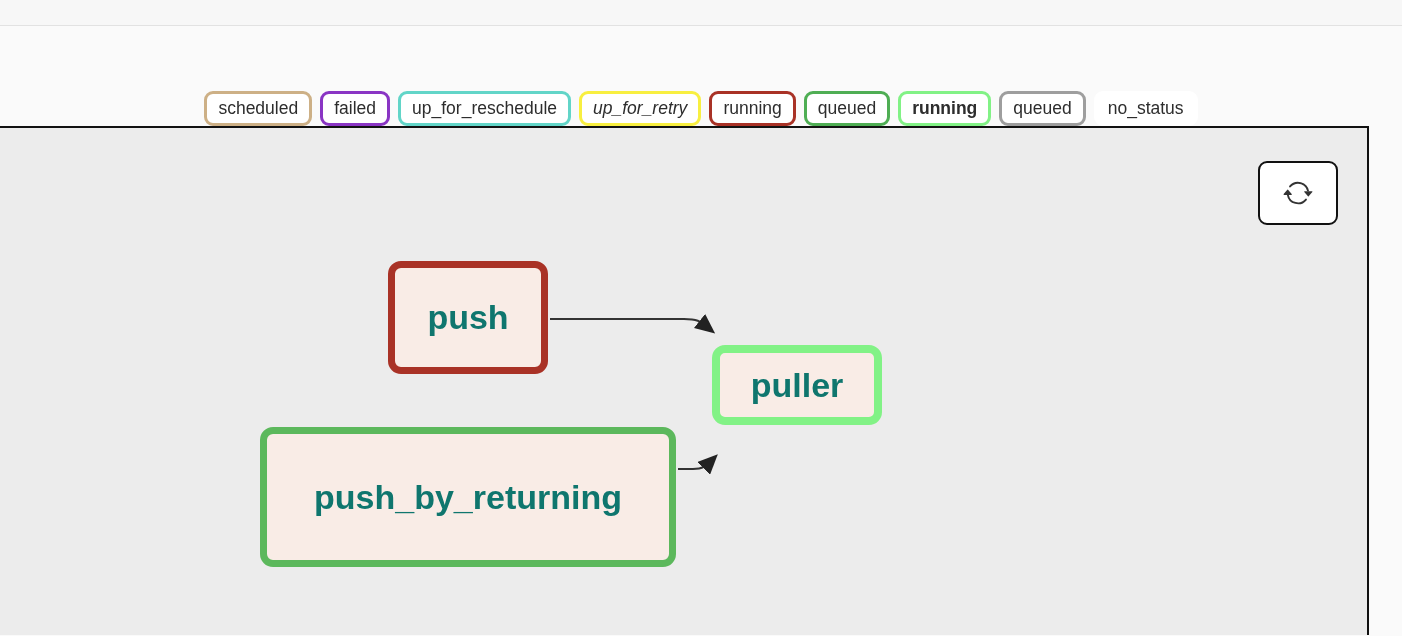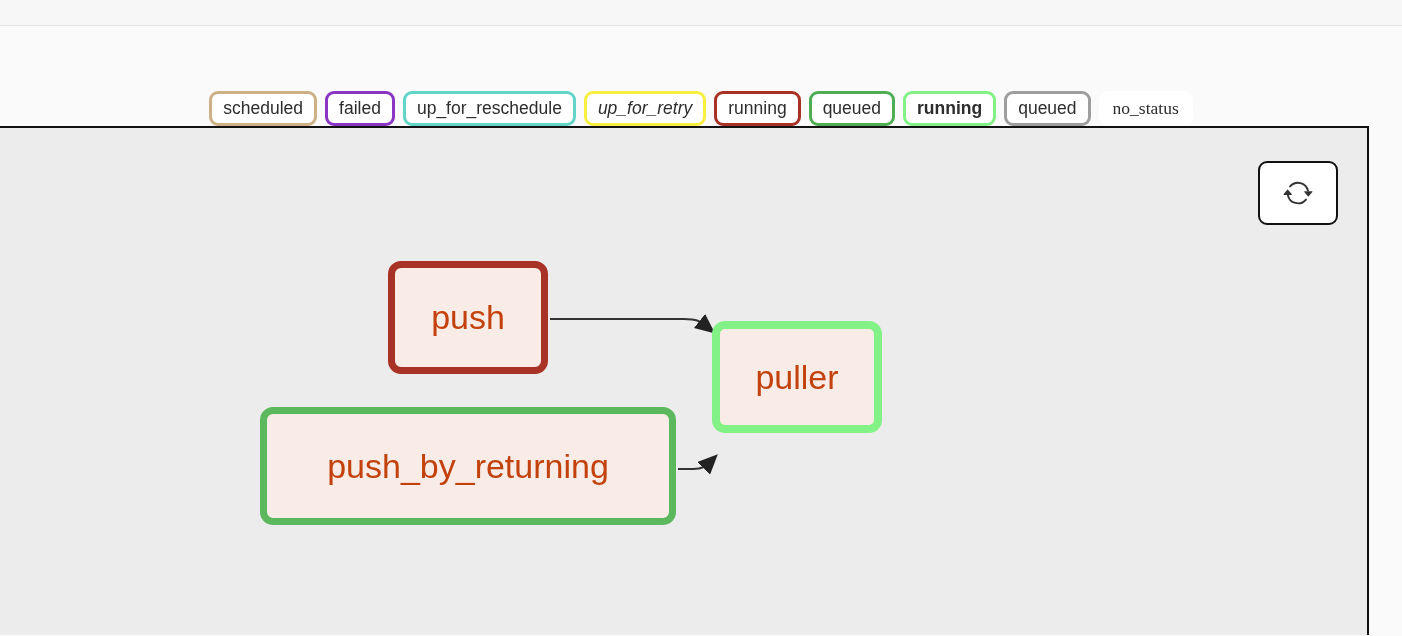--- a/index.html
+++ b/index.html
@@ -47,22 +47,23 @@
     left: 0; top: 0;
     pointer-events: none;
   }
   .task-node {
     position: absolute;
     border-radius: 13px;
     display: flex;
     align-items: center;
     justify-content: center;
     font-size: 34px;
-    color: #c2410c;
+    color: #0f766e;
     cursor: pointer;
+    font-weight: bold;
   }
   .refresh-button {
     position: absolute;
     top: 33px;
     right: 29px;
     width: 80px;
     height: 64px;
     background: #ffffff;
     border: 2px solid #111;
     border-radius: 9px;
@@ -80,44 +81,44 @@
 
 <div class="legend-bar">
   <span class="legend-badge" style="border-color: rgb(205, 176, 134);">scheduled</span>
   <span class="legend-badge" style="border-color: rgb(138, 53, 196);">failed</span>
   <span class="legend-badge" style="border-color: rgb(98, 213, 200);">up_for_reschedule</span>
   <span class="legend-badge" style="border-color: rgb(248, 239, 64); font-style: italic;">up_for_retry</span>
   <span class="legend-badge" style="border-color: rgb(169, 50, 38);">running</span>
   <span class="legend-badge" style="border-color: rgb(79, 174, 84);">queued</span>
   <span class="legend-badge" style="border-color: rgb(130, 242, 134); font-weight: bold;">running</span>
   <span class="legend-badge" style="border-color: rgb(158, 158, 158);">queued</span>
-  <span class="legend-badge" style="border-color: rgb(255, 255, 255); font-family: Liberation Serif, serif;">no_status</span>
+  <span class="legend-badge" style="border-color: rgb(255, 255, 255);">no_status</span>
 </div>
 
 <div class="graph-panel">
 
   <svg class="edges-svg" width="1371" height="509" viewBox="0 0 1371 509">
     <defs>
       <marker id="arrowhead" markerWidth="11" markerHeight="9" refX="8" refY="4.5" orient="auto">
         <path d="M0,0 L10,4.5 L0,9 z" fill="#222"></path>
       </marker>
     </defs>
     <path d="M 550 191 L 684 191 C 697 191 700 193 707 199 L 712 203" fill="none" stroke="#333" stroke-width="2" marker-end="url(#arrowhead)"></path>
     <path d="M 678 341 L 693 341 C 703 341 706 338 711 333 L 715 329" fill="none" stroke="#333" stroke-width="2" marker-end="url(#arrowhead)"></path>
   </svg>
 
   <div class="task-node" style="left: 388px; top: 133px; width: 160px; height: 113px; border: 7px solid rgb(169, 50, 38); background-color: rgb(249, 236, 230);">
     <span>push</span>
   </div>
 
-  <div class="task-node" style="left: 260px; top: 279px; width: 416px; height: 118px; border: 7px solid rgb(92, 184, 92); background-color: rgb(249, 236, 230);">
+  <div class="task-node" style="left: 260px; top: 299px; width: 416px; height: 140px; border: 7px solid rgb(92, 184, 92); background-color: rgb(249, 236, 230);">
     <span>push_by_returning</span>
   </div>
 
-  <div class="task-node" style="left: 712px; top: 193px; width: 170px; height: 112px; border: 8px solid rgb(130, 242, 134); background-color: rgb(249, 236, 230);">
+  <div class="task-node" style="left: 712px; top: 217px; width: 170px; height: 80px; border: 8px solid rgb(130, 242, 134); background-color: rgb(249, 236, 230);">
     <span>puller</span>
   </div>
 
   <div class="refresh-button">
     <span style="display:flex;">
       <svg viewBox="0 0 16 16">
         <path d="M11.534 7h3.932a.25.25 0 0 1 .192.41l-1.966 2.36a.25.25 0 0 1-.384 0l-1.966-2.36a.25.25 0 0 1 .192-.41zm-11 2h3.932a.25.25 0 0 0 .192-.41L2.692 6.23a.25.25 0 0 0-.384 0L.342 8.59A.25.25 0 0 0 .534 9z"></path>
         <path fill-rule="evenodd" d="M8 3c-1.552 0-2.94.707-3.857 1.818a.5.5 0 1 1-.771-.636A6.002 6.002 0 0 1 13.917 7H12.9A5.002 5.002 0 0 0 8 3zM3.1 9a5.002 5.002 0 0 0 8.757 2.182.5.5 0 1 1 .771.636A6.002 6.002 0 0 1 2.083 9H3.1z"></path>
       </svg>
     </span>

